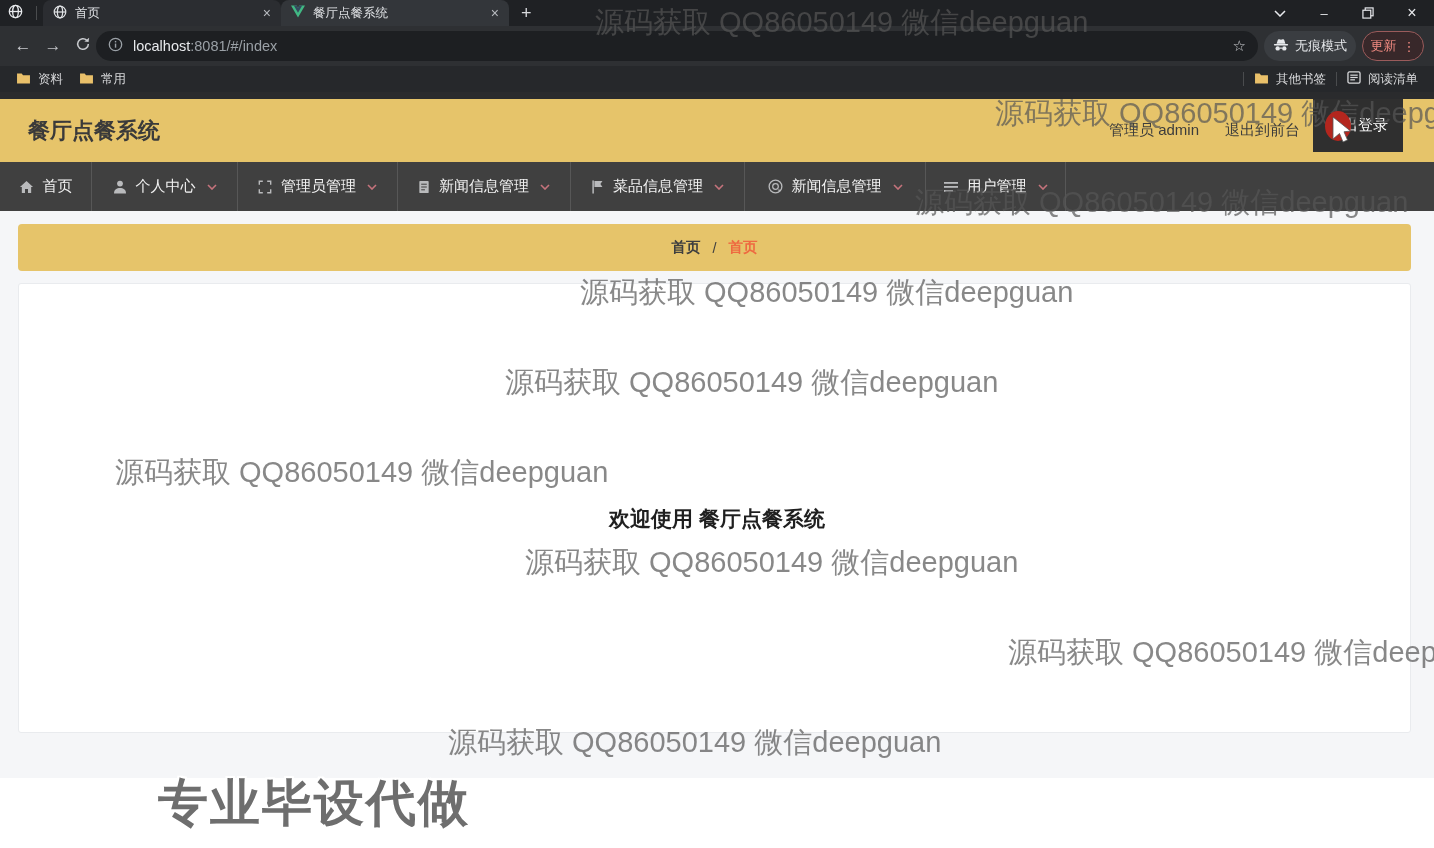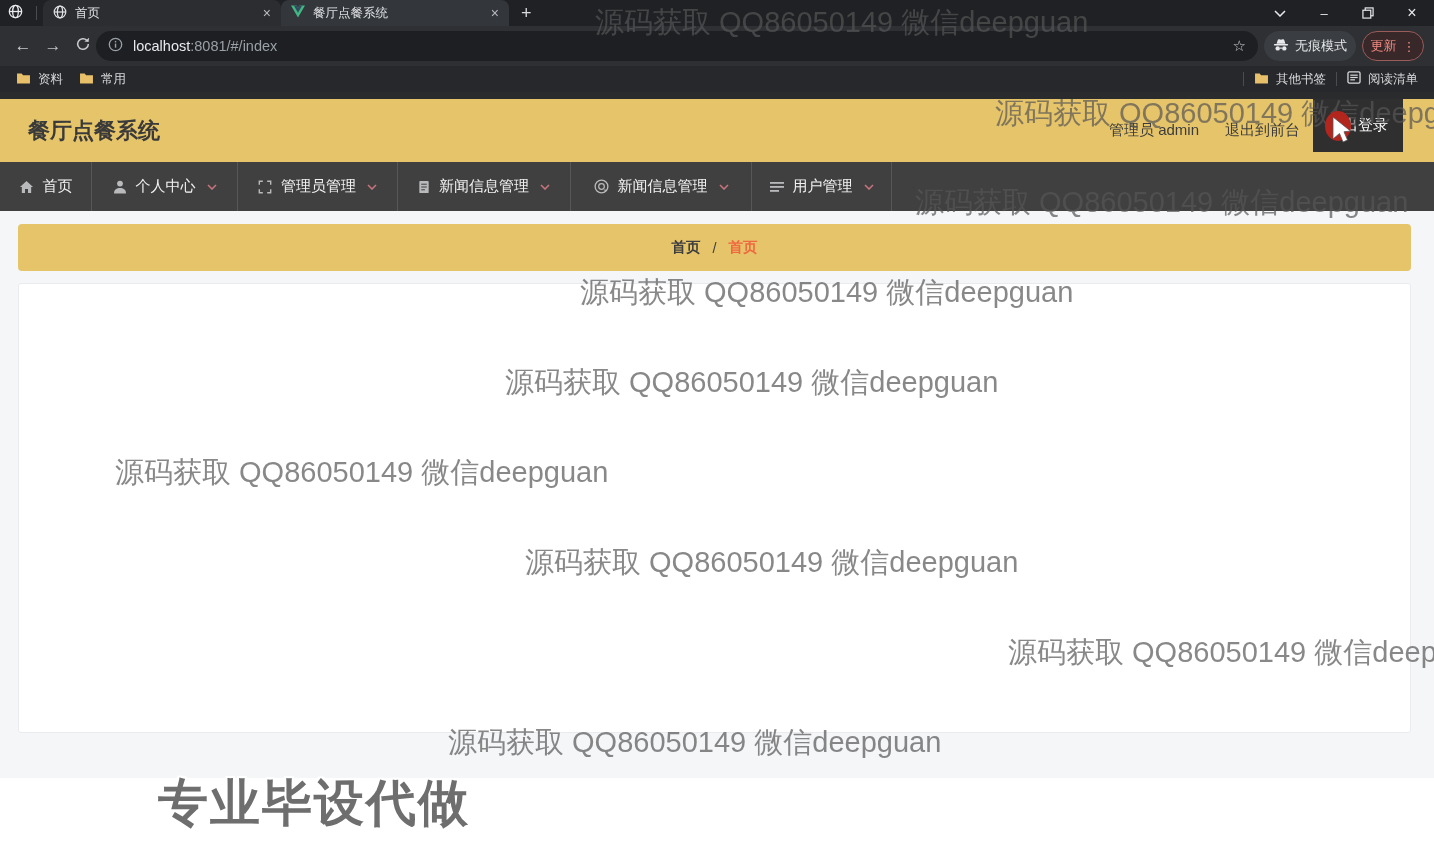--- a/index.html
+++ b/index.html
@@ -260,20 +260,34 @@
             <line x1="3" y1="10.5" x2="7" y2="10.5" stroke="#404040" stroke-width="1.1"></line>
           </svg>
       </span>
       <span>新闻信息管理</span>
       <span class="chev">
           <svg width="10" height="6" viewBox="0 0 10 6">
             <path d="M1 1l4 4 4-4" fill="none" stroke="#c5737c" stroke-width="1.6"></path>
           </svg>
         </span>
     </div>
+    <div class="nav-cell" style="width:174px;">
+      <span class="nav-icon">
+        <svg width="13" height="14" viewBox="0 0 13 15">
+            <rect x="1" y="0.5" width="1.6" height="14" fill="#b9babc"></rect>
+            <path d="M3.2 1.2h8.6L9.6 4.4l2.2 3.2H3.2Z" fill="#b9babc"></path>
+          </svg>
+      </span>
+      <span>菜品信息管理</span>
+      <span class="chev">
+          <svg width="10" height="6" viewBox="0 0 10 6">
+            <path d="M1 1l4 4 4-4" fill="none" stroke="#c5737c" stroke-width="1.6"></path>
+          </svg>
+        </span>
+    </div>
     <div class="nav-cell" style="width:181px;justify-content:center;">
       <span class="nav-icon">
         <svg width="15" height="15" viewBox="0 0 16 16">
             <circle cx="8" cy="8" r="6.8" fill="none" stroke="#b9babc" stroke-width="1.4"></circle>
             <circle cx="8" cy="8" r="3" fill="none" stroke="#b9babc" stroke-width="1.3"></circle>
             <path d="M11 11.5c1 .8 2 .8 2.8.2" fill="none" stroke="#b9babc" stroke-width="1.2"></path>
           </svg>
       </span>
       <span>新闻信息管理</span>
       <span class="chev">
@@ -302,20 +316,21 @@
   <div class="content-bg"></div>
   <div class="white-bottom"></div>
 
   <div class="breadcrumb">
     <span class="bc-root">首页</span>
     <span class="bc-sep">/</span>
     <span class="bc-current">首页</span>
   </div>
 
   <div class="card"></div>
+  <div class="welcome">欢迎使用 餐厅点餐系统</div>
 
   <div class="bigtext">专业毕设代做</div>
 
   <div class="wm" style="left:595px;  top:3px;">源码获取 QQ86050149 微信deepguan</div>
   <div class="wm" style="left:995px;  top:94px;">源码获取 QQ86050149 微信deepguan</div>
   <div class="wm" style="left:915px;  top:183px;">源码获取 QQ86050149 微信deepguan</div>
   <div class="wm" style="left:580px;  top:273px;">源码获取 QQ86050149 微信deepguan</div>
   <div class="wm" style="left:505px;  top:363px;">源码获取 QQ86050149 微信deepguan</div>
   <div class="wm" style="left:115px;  top:453px;">源码获取 QQ86050149 微信deepguan</div>
   <div class="wm" style="left:525px;  top:543px;">源码获取 QQ86050149 微信deepguan</div>

